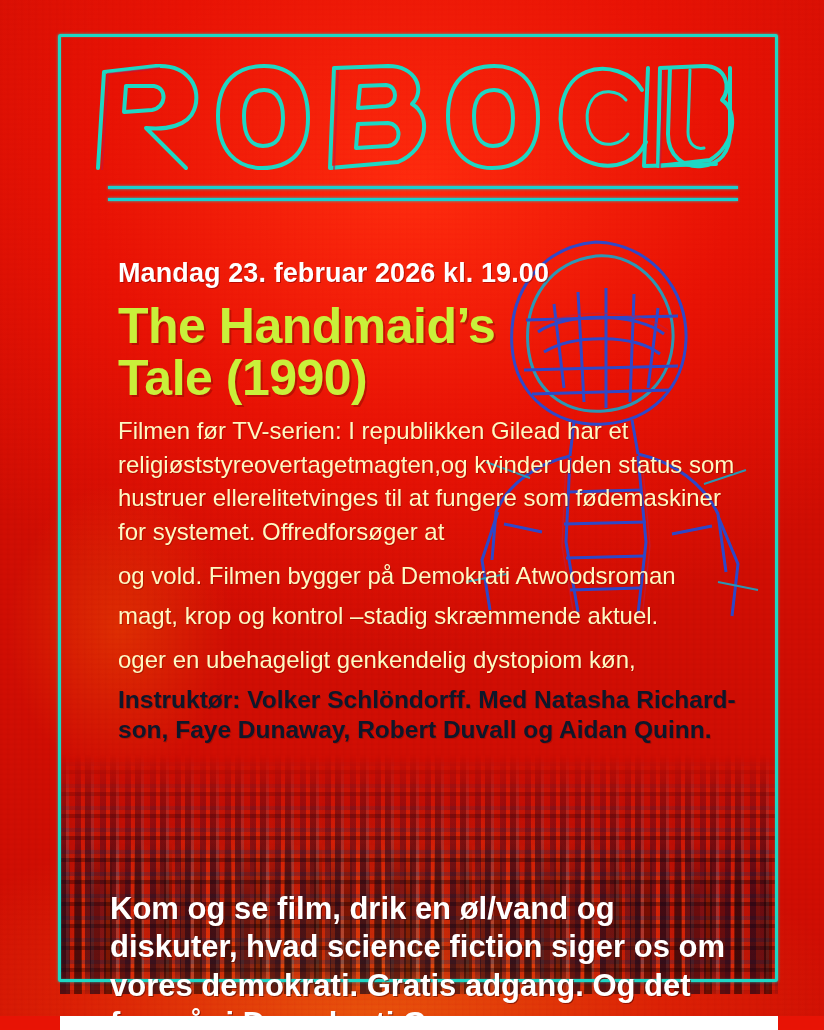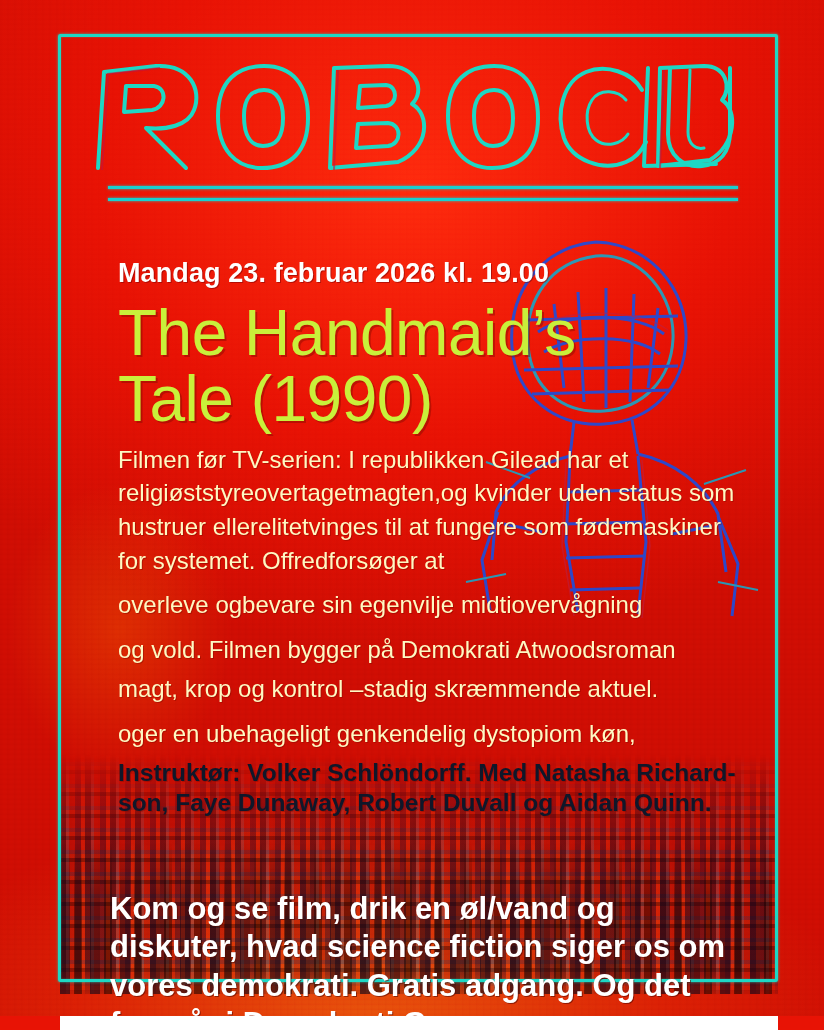--- a/index.html
+++ b/index.html
@@ -146,23 +146,23 @@
   }
   .date-line {
     font-size: 27px;
     font-weight: bold;
     color: #ffffff;
     text-shadow: 1px 1px 0 rgba(120,0,0,0.5);
     letter-spacing: 0.1px;
     margin-bottom: 12px;
   }
   .title {
-    font-size: 64px;
+    font-size: 50px;
     line-height: 1.03;
-    font-weight: normal;
+    font-weight: bold;
     color: #c9f03a;
     text-shadow: 2px 2px 0 rgba(130,10,0,0.45);
     margin: 0 0 10px 0;
     letter-spacing: -0.5px;
   }
   .body-para {
     font-size: 24px;
     line-height: 1.40;
     font-weight: normal;
     color: #fef9c3;
@@ -295,21 +295,20 @@
   <div class="rule r1"></div>
   <div class="rule r2"></div>
 
   <div class="content">
     <div class="date-line">Mandag 23. februar 2026 kl. 19.00</div>
     <div class="title">
       <div>The Handmaid’s</div>
       <div>Tale (1990)</div>
     </div>
     <p class="body-para">Filmen før TV-serien: I republikken Gilead har et religiøststyreovertagetmagten,og kvinder uden status som hustruer ellerelitetvinges til at fungere som fødemaskiner for systemet. Offredforsøger at</p>
-    <p class="body-para loose">overleve ogbevare sin egenvilje midtiovervågning</p>
     <p class="body-para loose">og vold. Filmen bygger på Demokrati Atwoodsroman</p>
     <p class="body-para">magt, krop og kontrol –stadig skræmmende aktuel.</p>
     <p class="body-para loose">oger en ubehageligt genkendelig dystopiom køn,</p>
     <p class="credits">Instruktør: Volker Schlöndorff. Med Natasha Richard-son, Faye Dunaway, Robert Duvall og Aidan Quinn.</p>
   </div>
 
   <div class="footer-note">Kom og se film, drik en øl/vand og diskuter, hvad science fiction siger os om vores demokrati. Gratis adgang. Og det foregår i Demokrati Garage, Rentemestervej 57, 2400 NV</div>
 
   <div class="bottom-strip">
     <div class="edge-l"></div>

